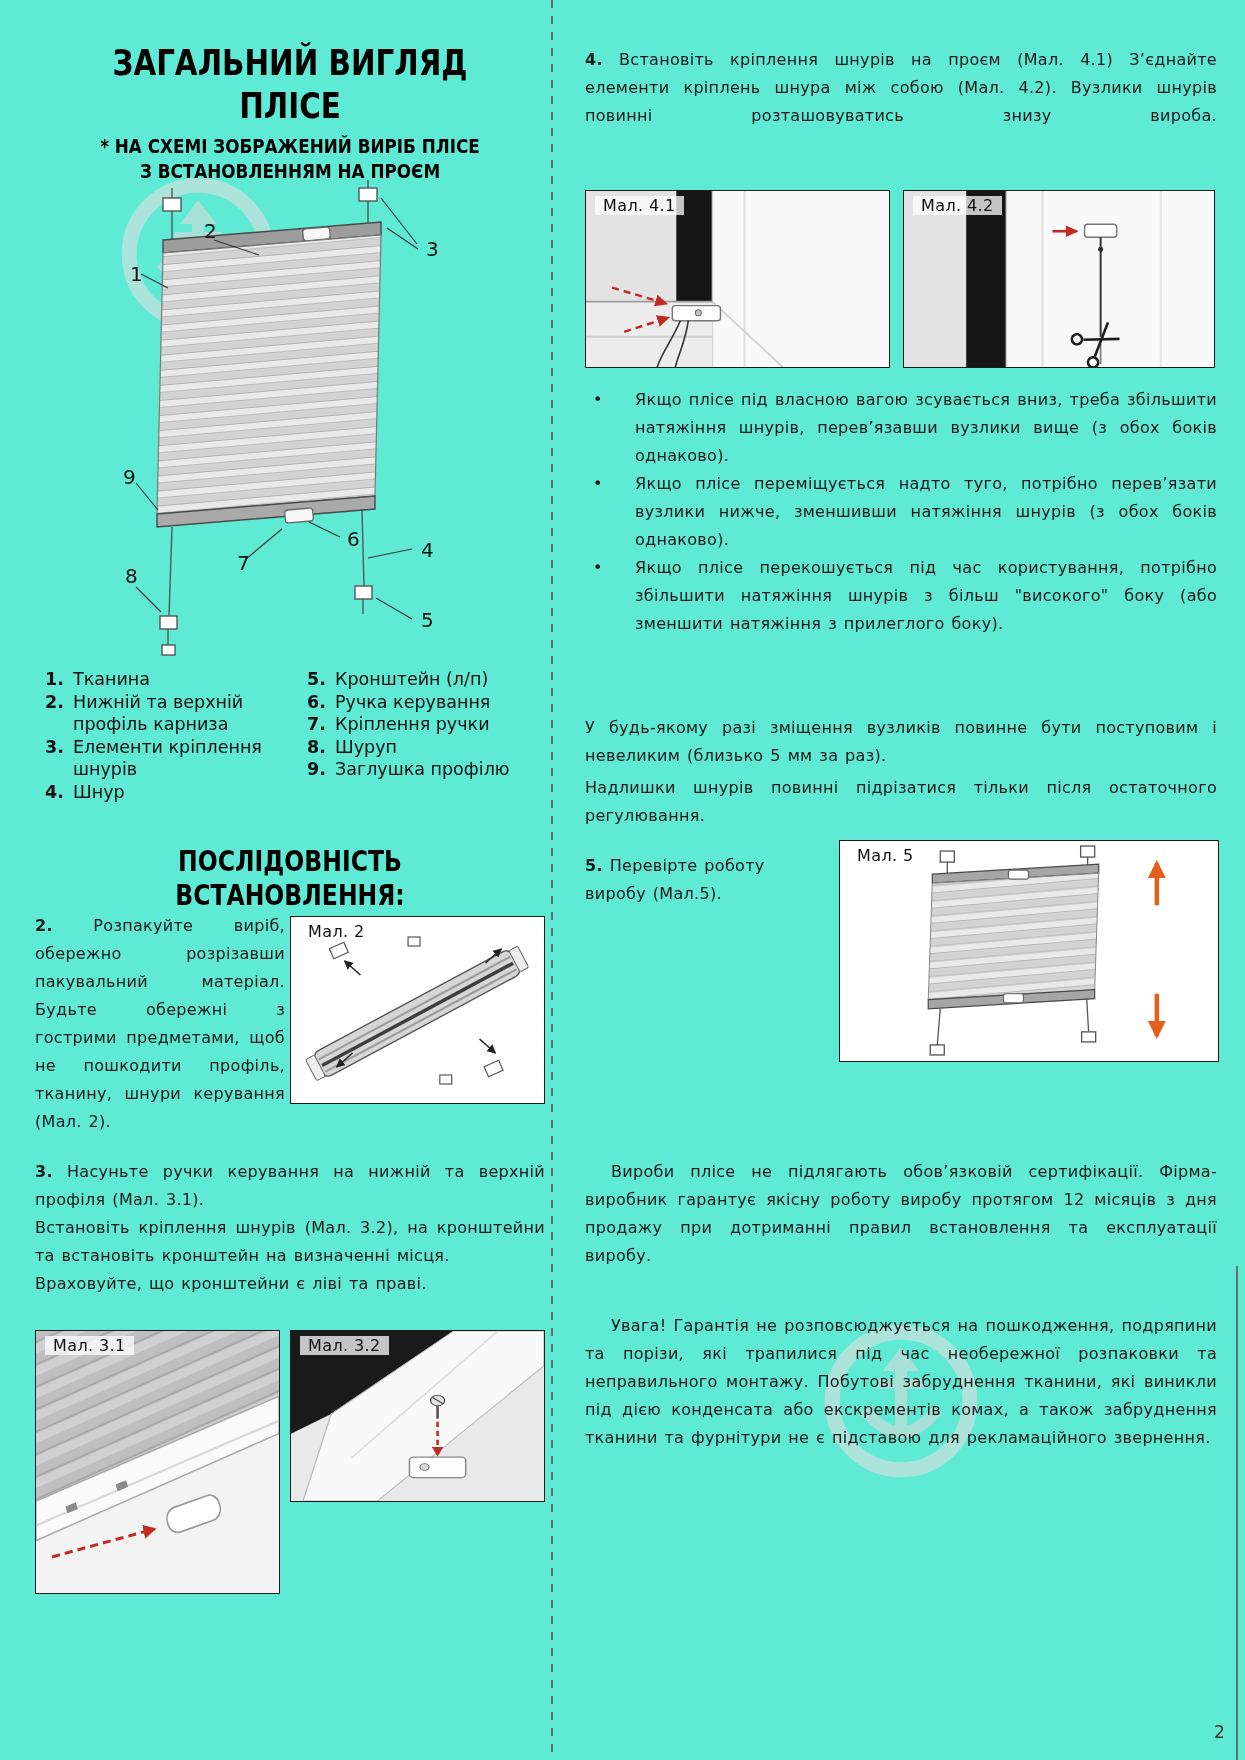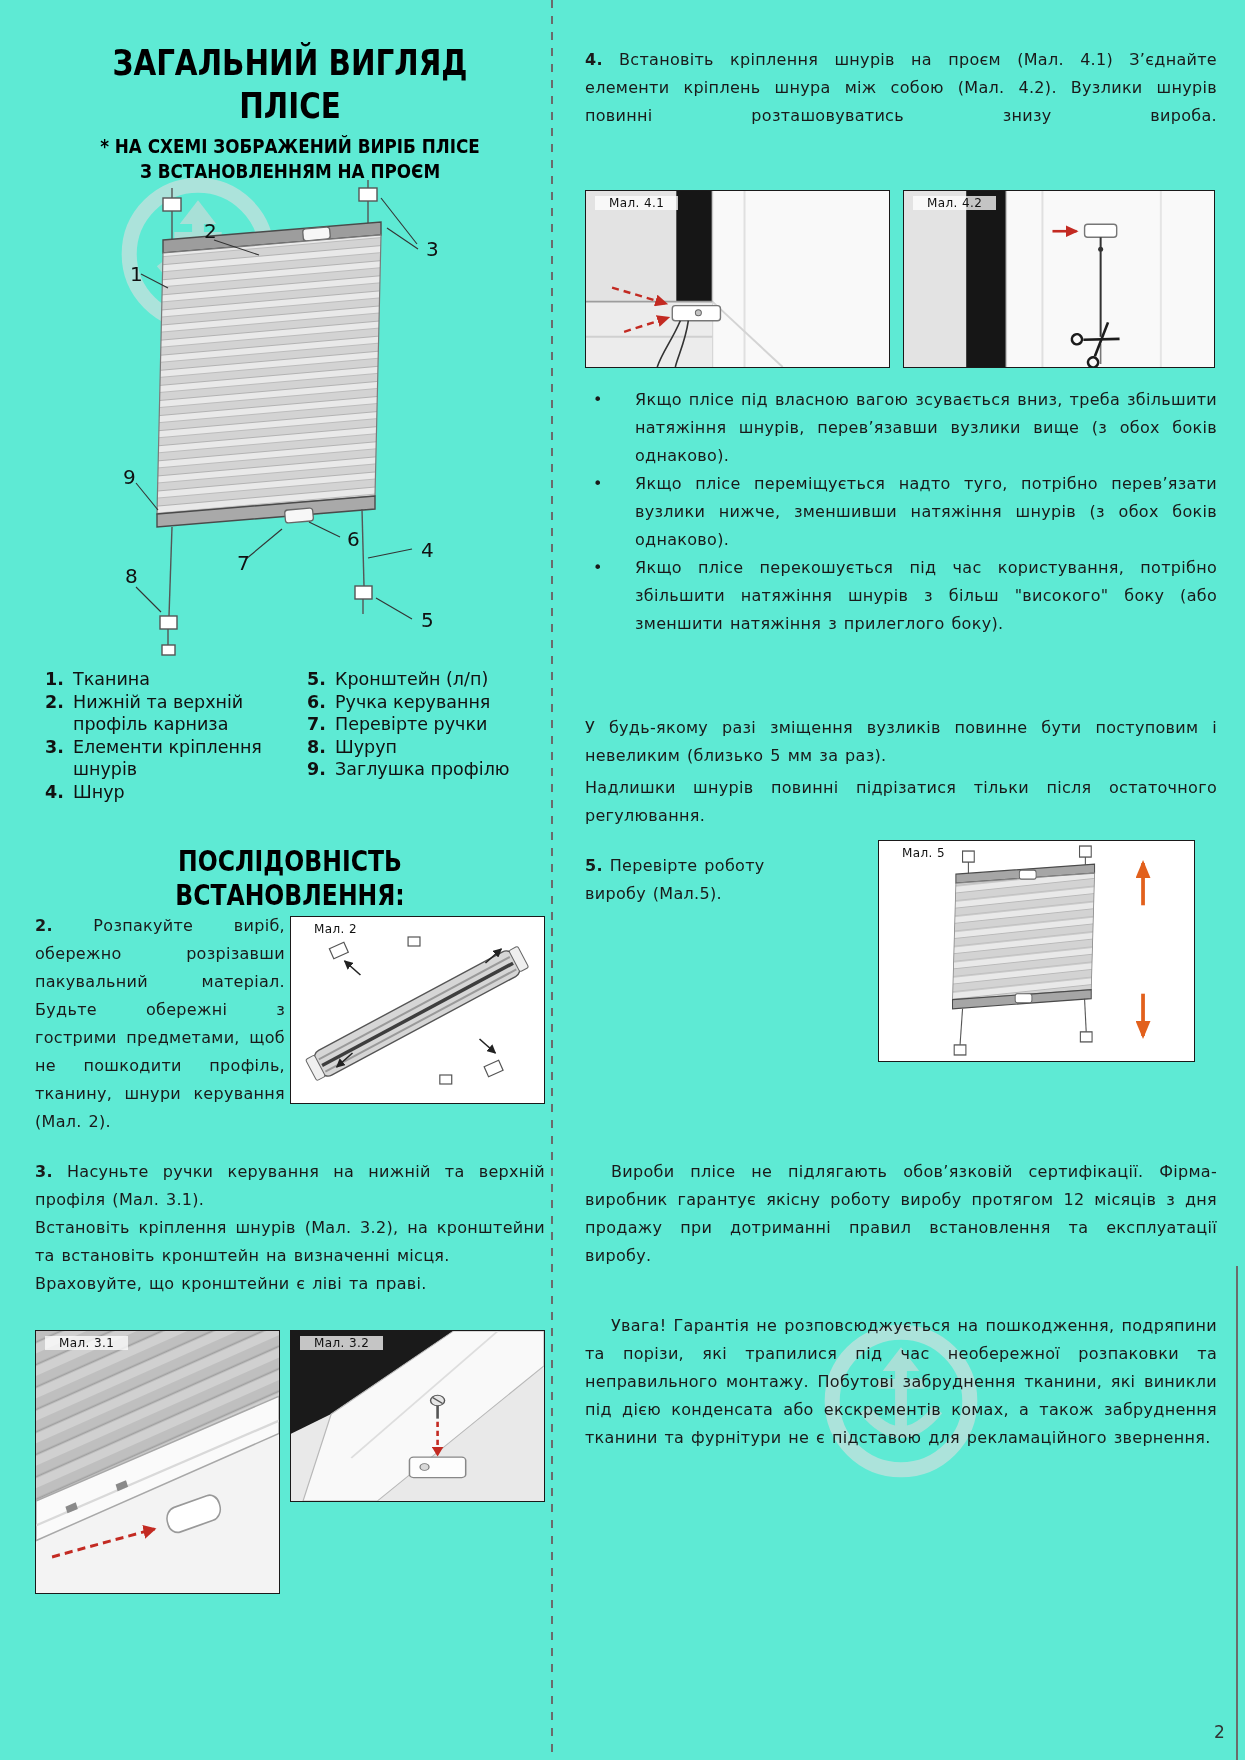--- a/index.html
+++ b/index.html
@@ -12,29 +12,29 @@
   .jtl{text-align:justify;text-align-last:justify}
   .hd{position:absolute;z-index:2;font-weight:700;text-align:center;color:#000}
   .hd span{display:block;transform:scaleX(.84)}
   .step-num{font-weight:700}
   .title{left:35px;top:42px;width:510px;font-size:35px;line-height:43px}
   .subtitle{left:35px;top:134px;width:510px;font-size:20px;line-height:25px}
   .seq{left:35px;top:845px;width:510px;font-size:28px;line-height:34px}
   .war{left:585px;top:1094px;width:632px;font-size:31px;line-height:36px}
   .fig{position:absolute;border:1.6px solid #1a1a1a;background:#fff;z-index:2}
   .fig svg{display:block;width:100%;height:100%}
-  .figlabel{position:absolute;top:5px;left:9px;font-size:12px;letter-spacing:.4px;color:#111;z-index:3;background:rgba(255,255,255,.75);padding:0 14px}
+  .figlabel{position:absolute;top:5px;left:9px;font-size:16px;letter-spacing:.4px;color:#111;z-index:3;background:rgba(255,255,255,.75);padding:0 8px}
   .fig-main{position:absolute;left:35px;top:178px;width:510px;height:486px;z-index:2}
   .fig-main svg{display:block;width:100%;height:100%}
   .fig2{left:290px;top:916px;width:255px;height:188px}
   .fig31{left:35px;top:1330px;width:245px;height:264px}
   .fig32{left:290px;top:1330px;width:255px;height:172px}
   .fig41{left:585px;top:190px;width:305px;height:178px}
   .fig42{left:903px;top:190px;width:312px;height:178px}
-  .fig5{left:878px;top:840px;width:317px;height:222px}
+  .fig5{left:839px;top:840px;width:380px;height:222px}
   .p2{left:35px;top:912px;width:250px}
   .p3{left:35px;top:1158px;width:510px}
   .p4{left:585px;top:46px;width:632px}
   .bl{left:585px;top:386px;width:632px}
   .bullet{display:flex}
   .bullet .dot{flex:0 0 50px;padding-left:8px}
   .bullet .txt{flex:1}
   .para{left:585px;top:714px;width:632px}
   .para p{margin-bottom:4px}
   .p5{left:585px;top:852px;width:245px}
@@ -187,21 +187,21 @@
       <div class="litem">
           <span class="n">5.</span>
           <span class="t">Кронштейн (л/п)</span>
         </div>
       <div class="litem">
           <span class="n">6.</span>
           <span class="t">Ручка керування</span>
         </div>
       <div class="litem">
           <span class="n">7.</span>
-          <span class="t">Перевірте ручки</span>
+          <span class="t">Кріплення ручки</span>
         </div>
       <div class="litem">
           <span class="n">8.</span>
           <span class="t">Шуруп</span>
         </div>
       <div class="litem">
           <span class="n">9.</span>
           <span class="t">Заглушка профілю</span>
         </div>
     </div>

